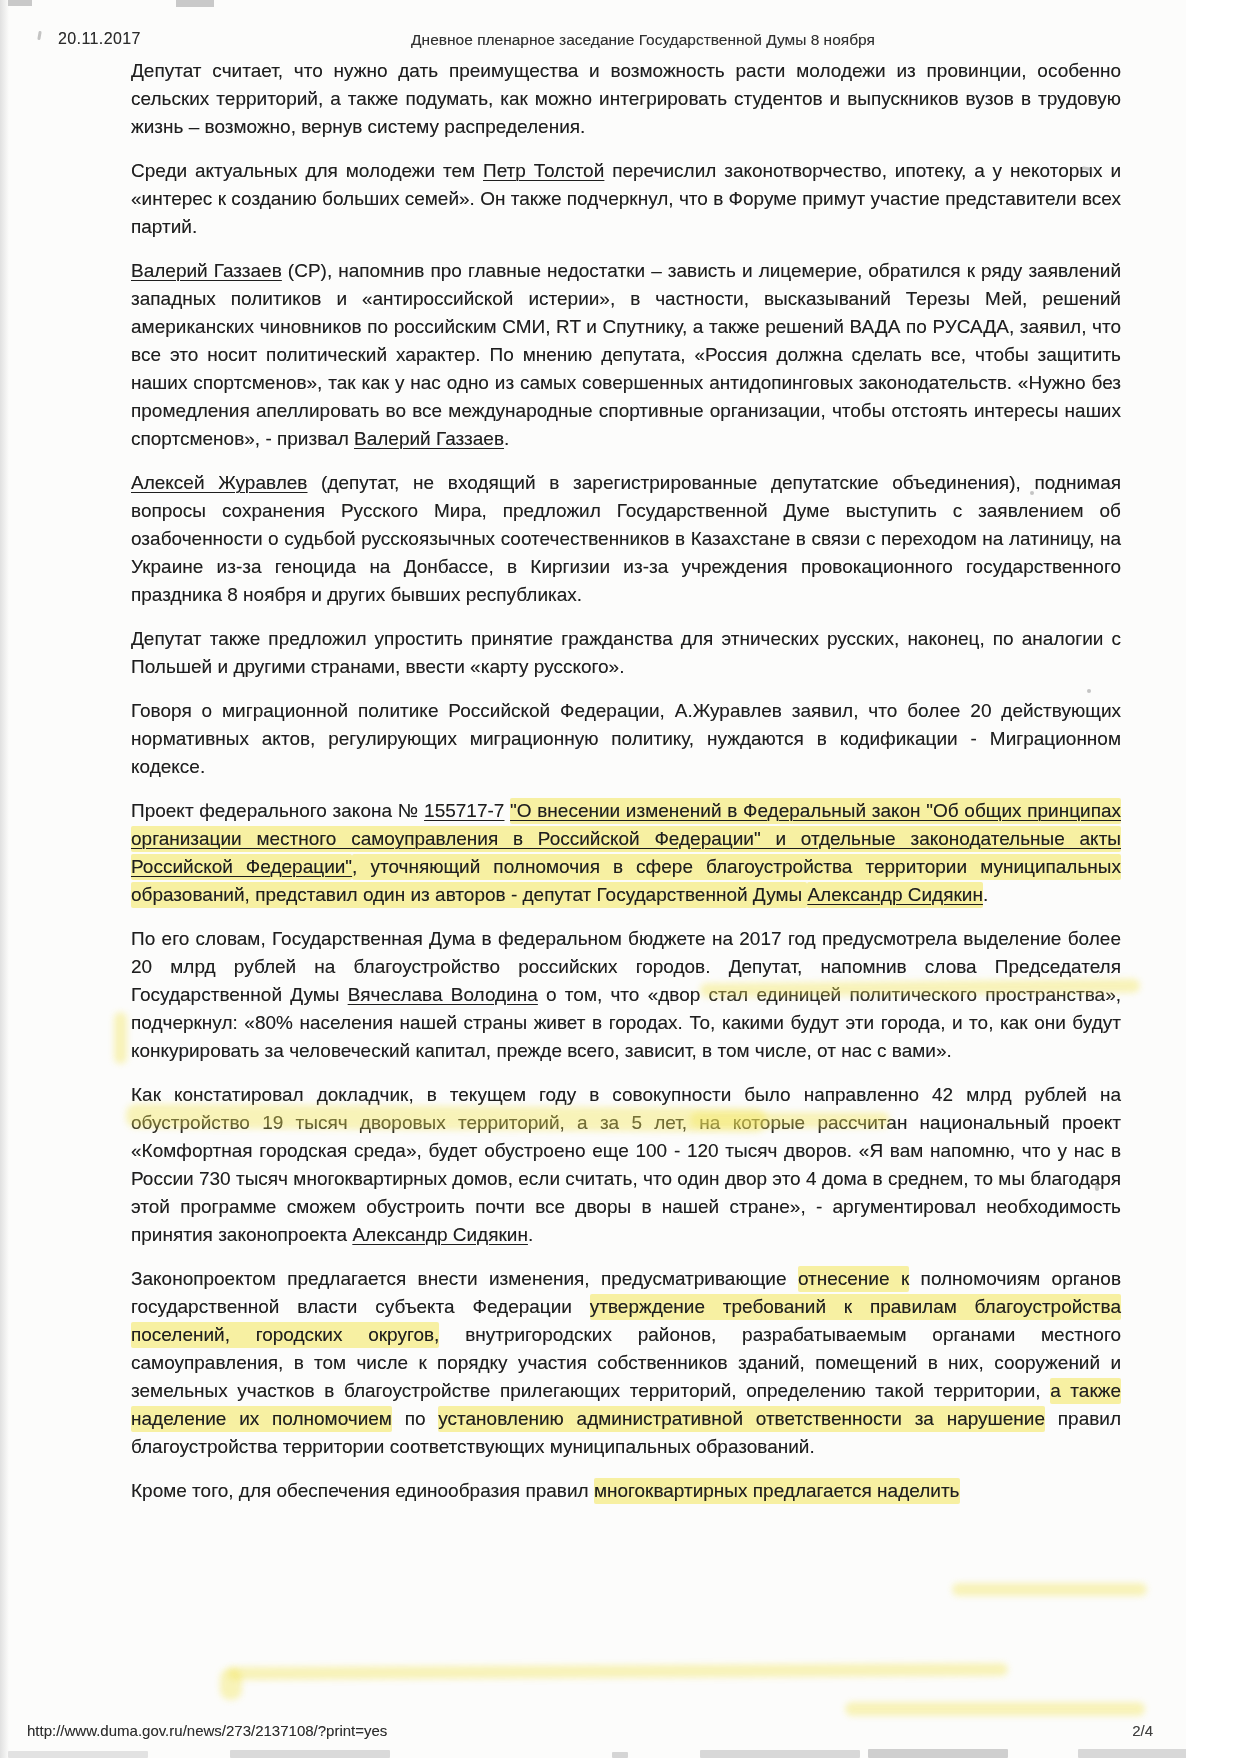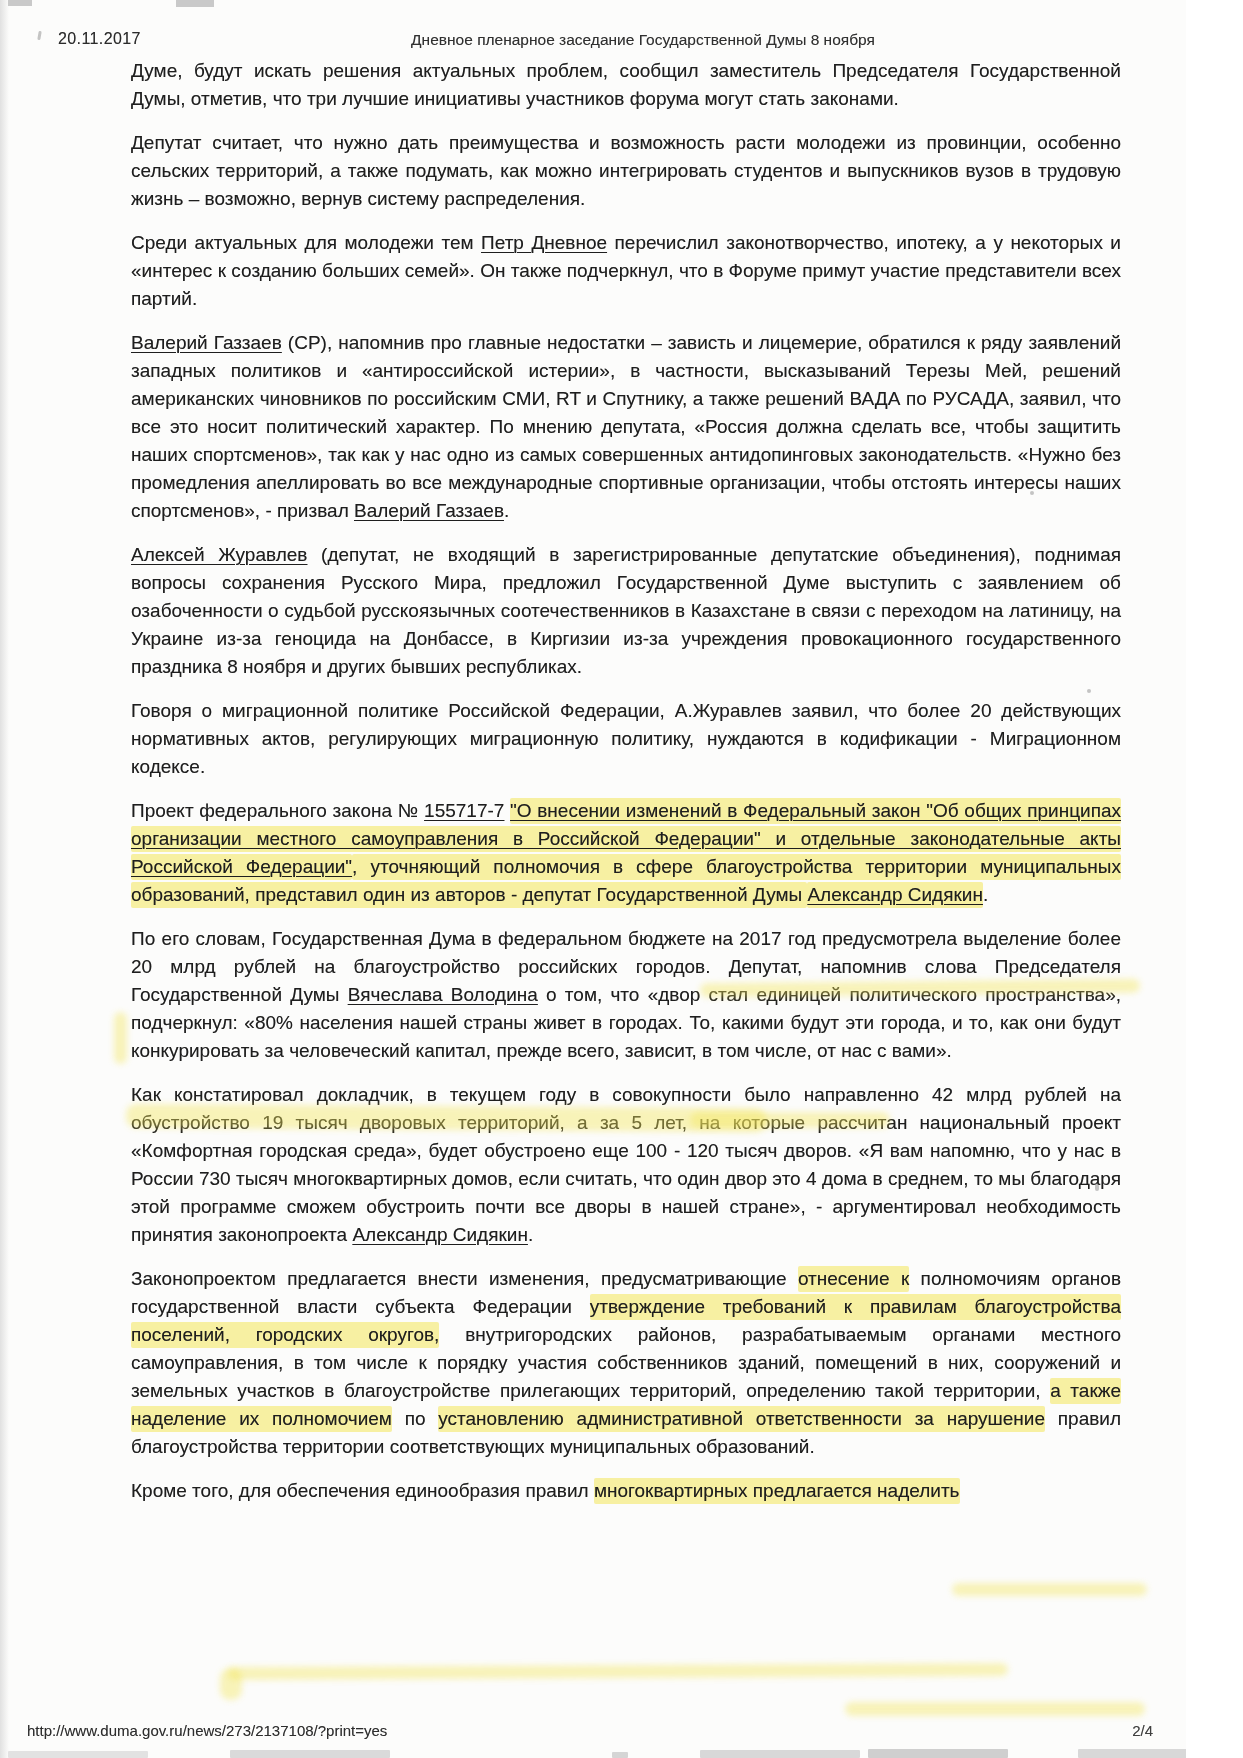--- a/index.html
+++ b/index.html
@@ -80,25 +80,25 @@
 <div class="page">
 
   <div class="left-shadow"></div>
   <div class="mark" style="left:8px; top:0; width:24px; height:6px;"></div>
   <div class="mark" style="left:176px; top:0; width:38px; height:7px;"></div>
 
   <div class="date">20.11.2017</div>
   <div class="title">Дневное пленарное заседание Государственной Думы 8 ноября</div>
 
   <div class="content">
-      <p class="para"><span>Думе, будут искать решения актуальных проблем, сообщил заместитель Председателя Государственной Думы, отметив, что три лучшие инициативы участников форума могут стать законами.</span></p>
       <p class="para"><span>Депутат считает, что нужно дать преимущества и возможность расти молодежи из провинции, особенно сельских территорий, а также подумать, как можно интегрировать студентов и выпускников вузов в трудовую жизнь – возможно, вернув систему распределения.</span></p>
-      <p class="para"><span>Среди актуальных для молодежи тем </span><span class="u">Петр Дневное</span><span> перечислил законотворчество, ипотеку, а у некоторых и «интерес к созданию больших семей». Он также подчеркнул, что в Форуме примут участие представители всех партий.</span></p>
+      <p class="para"><span>Среди актуальных для молодежи тем </span><span class="u">Петр Толстой</span><span> перечислил законотворчество, ипотеку, а у некоторых и «интерес к созданию больших семей». Он также подчеркнул, что в Форуме примут участие представители всех партий.</span></p>
       <p class="para"><span class="u">Валерий Газзаев</span><span> (СР), напомнив про главные недостатки – зависть и лицемерие, обратился к ряду заявлений западных политиков и «антироссийской истерии», в частности, высказываний Терезы Мей, решений американских чиновников по российским СМИ, RT и Спутнику, а также решений ВАДА по РУСАДА, заявил, что все это носит политический характер. По мнению депутата, «Россия должна сделать все, чтобы защитить наших спортсменов», так как у нас одно из самых совершенных антидопинговых законодательств. «Нужно без промедления апеллировать во все международные спортивные организации, чтобы отстоять интересы наших спортсменов», - призвал </span><span class="u">Валерий Газзаев</span><span>.</span></p>
       <p class="para"><span class="u">Алексей Журавлев</span><span> (депутат, не входящий в зарегистрированные депутатские объединения), поднимая вопросы сохранения Русского Мира, предложил Государственной Думе выступить с заявлением  об озабоченности о судьбой русскоязычных соотечественников в Казахстане в связи с переходом на латиницу, на Украине из-за геноцида на Донбассе, в Киргизии из-за учреждения провокационного государственного праздника 8 ноября и других бывших республиках.</span></p>
+      <p class="para"><span>Депутат также предложил упростить принятие гражданства для этнических русских, наконец, по аналогии с Польшей и другими странами, ввести «карту русского».</span></p>
       <p class="para"><span>Говоря о миграционной политике Российской Федерации, А.Журавлев заявил, что более 20 действующих нормативных актов, регулирующих миграционную политику, нуждаются в кодификации - Миграционном кодексе.</span></p>
       <p class="para"><span>Проект федерального закона № </span><span class="u">155717-7</span><span> </span><span class="u hl">"О внесении изменений в Федеральный закон "Об общих принципах организации местного самоуправления в Российской Федерации" и отдельные законодательные акты Российской Федерации"</span><span class="hl">, уточняющий полномочия в сфере благоустройства территории муниципальных образований, представил один из авторов - депутат Государственной Думы </span><span class="u hl">Александр Сидякин</span><span>.</span></p>
       <p class="para"><span>По его словам, Государственная Дума в федеральном бюджете на 2017 год предусмотрела выделение более 20 млрд рублей на благоустройство российских городов. Депутат, напомнив слова Председателя Государственной Думы </span><span class="u">Вячеслава Володина</span><span> о том, что «двор стал единицей политического пространства», подчеркнул: «80% населения нашей страны живет в городах. То, какими будут эти города, и то, как они будут конкурировать за человеческий капитал, прежде всего, зависит, в том числе, от нас с вами».</span></p>
       <p class="para"><span>Как констатировал докладчик, в текущем году в совокупности было направленно 42 млрд рублей на обустройство 19 тысяч дворовых территорий, а за 5 лет, на которые рассчитан национальный проект «Комфортная городская среда», будет обустроено еще 100 - 120 тысяч дворов. «Я вам напомню, что у нас в России 730 тысяч многоквартирных домов, если считать, что один двор это 4 дома в среднем, то мы благодаря этой программе сможем обустроить почти все дворы в нашей стране», - аргументировал необходимость принятия законопроекта </span><span class="u">Александр Сидякин</span><span>.</span></p>
       <p class="para"><span>Законопроектом предлагается внести изменения, предусматривающие </span><span class="hl">отнесение к</span><span> полномочиям органов государственной власти субъекта Федерации </span><span class="hl">утверждение требований к правилам благоустройства поселений, городских округов,</span><span> внутригородских районов, разрабатываемым органами местного самоуправления, в том числе к порядку участия собственников зданий, помещений в них, сооружений и земельных участков в благоустройстве прилегающих территорий, определению такой территории, </span><span class="hl">а также наделение их полномочием</span><span> по </span><span class="hl">установлению административной ответственности за нарушение</span><span> правил благоустройства территории соответствующих муниципальных образований.</span></p>
       <p class="para"><span>Кроме того, для обеспечения единообразия правил </span><span class="hl">многоквартирных предлагается наделить</span></p>
     </div>
 
   <div class="smudge" style="left:700px; top:981px; width:440px; height:14px; transform:rotate(-.6deg);"></div>
   <div class="smudge" style="left:114px; top:1012px; width:13px; height:52px;"></div>

